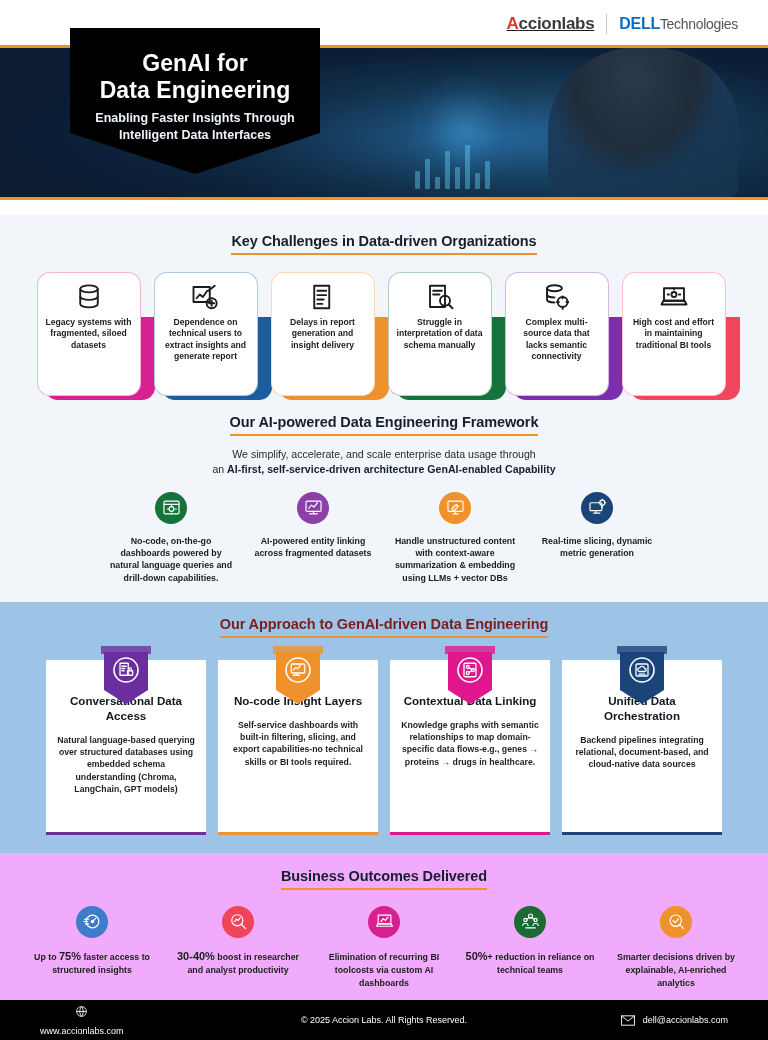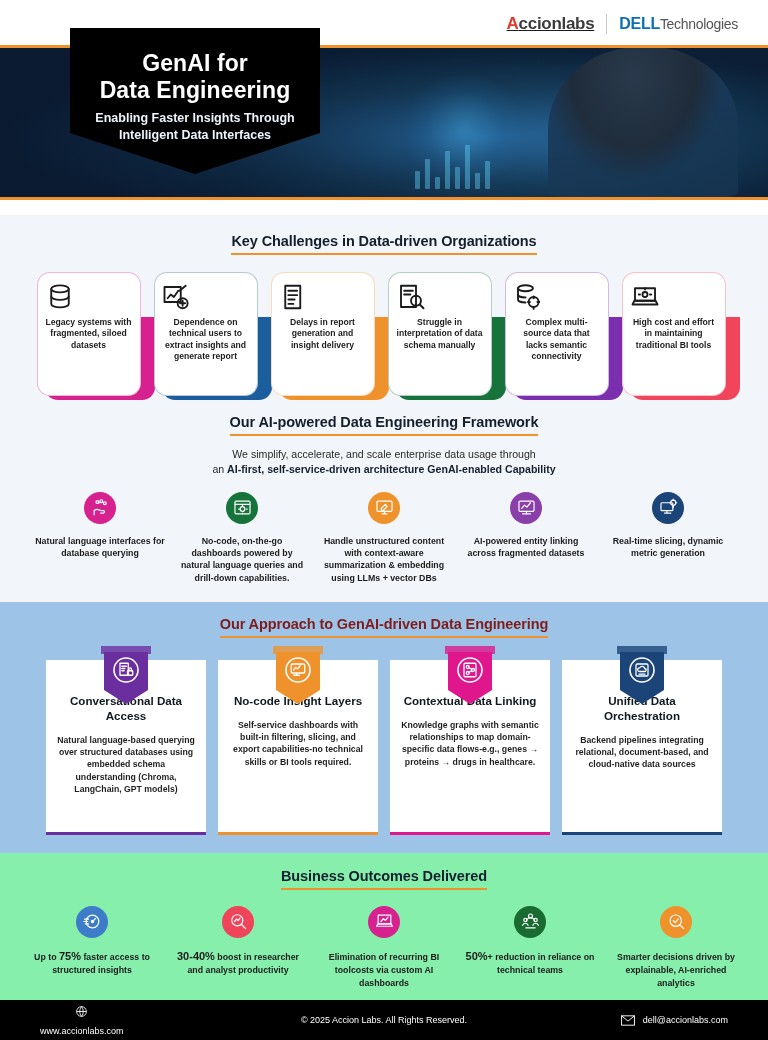--- a/index.html
+++ b/index.html
@@ -71,21 +71,21 @@
   .challenges { padding:18px 0 0; }
   .ch-row { display:flex; justify-content:center; gap:7px; margin-top:17px; }
   .ch-cell { position:relative; width:110px; height:128px; }
   .ch-back {
     position:absolute; left:8px; top:45px; width:110px; height:83px;
     border-radius:0 0 13px 13px;
   }
   .ch-card {
     position:absolute; left:0; top:0; width:104px; height:124px;
     background:#fff; border-radius:13px; border:1px solid #ddd;
-    display:flex; flex-direction:column; 
+    display:flex; flex-direction:column; align-items:center;
     padding:9px 7px 6px;
   }
   .ch-icon { width:30px; height:30px; margin-bottom:5px; }
   .ch-text { font-size:8.6px; line-height:1.32; text-align:center; color:#1c1c1c; font-weight:600; }
 
   
   .framework { padding:14px 0 12px; }
   .fw-sub { text-align:center; font-size:10.6px; line-height:1.45; margin-top:11px; color:#2a2a2a; }
   .fw-sub b { font-weight:bold; color:#14202e; }
   .fw-row { display:flex; justify-content:center; gap:10px; margin-top:14px; padding:0 28px; }
@@ -107,21 +107,21 @@
   }
   .ribbon {
     position:absolute; left:50%; transform:translateX(-50%); top:-14px;
     width:50px; height:60px; z-index:3;
   }
   .ap-title { font-size:11.6px; font-weight:bold; line-height:1.28; text-align:center; color:#101820; margin-bottom:10px; }
   .ap-desc { font-size:8.7px; line-height:1.42; text-align:center; color:#1f1f1f; font-weight:600; }
   .ap-rule { height:3px; width:100%; }
 
   
-  .outcomes { padding:15px 0 8px; background:#86efac; }
+  .outcomes { padding:15px 0 8px; background:#f0abfc; }
   .oc-row { display:flex; justify-content:center; gap:6px; margin-top:16px; padding:0 14px; }
   .oc-cell { width:140px; display:flex; flex-direction:column; align-items:center; }
   .oc-circle { width:32px; height:32px; border-radius:50%; display:flex; align-items:center; justify-content:center; margin-bottom:11px; }
   .oc-text { font-size:8.8px; line-height:1.4; text-align:center; color:#1c1c1c; font-weight:600; }
   .oc-text b { font-size:11px; font-weight:bold; }
   .tagline { text-align:center; font-size:9.4px; color:#232323; margin-top:9px; font-weight:600; }
 
   
   .footer {
     position:absolute; left:0; bottom:0; width:768px; height:40px;
@@ -262,62 +262,49 @@
   </div>
 
   <div class="framework">
     <div class="sec-title"><span class="u">Our AI-powered Data Engineering Framework</span></div>
     <div class="fw-sub">
       <span>We simplify, accelerate, and scale enterprise data usage through</span><br>
       <span>an </span><b>AI-first, self-service-driven architecture GenAI-enabled Capability</b>
     </div>
     <div class="fw-row" id="fw-row">
         <div class="fw-cell">
-          <div class="fw-circle" style="background:#D6218F">
-            <svg width="19" height="19" viewBox="0 0 24 24" fill="none" stroke="#ffffff" stroke-width="1.5" stroke-linecap="round" stroke-linejoin="round">
-              <path d="M4 16c2-2 4-2 6-1l3 1h3a1.6 1.6 0 0 1 0 3h-4"></path>
-              <path d="M4 16v5"></path>
-              <circle cx="8" cy="5" r="1.8"></circle>
-              <circle cx="13" cy="4" r="1.8"></circle>
-              <circle cx="17.5" cy="6.5" r="1.8"></circle>
-              <path d="M9.2 6.4l2.4-.9M14.4 5.2l1.7 1"></path>
-            </svg>
-          </div>
-          <div class="fw-text">Natural language interfaces for database querying</div>
-        </div>
-        <div class="fw-cell">
           <div class="fw-circle" style="background:#17733C">
             <svg width="19" height="19" viewBox="0 0 24 24" fill="none" stroke="#ffffff" stroke-width="1.5" stroke-linecap="round" stroke-linejoin="round">
               <rect x="2.5" y="4" width="19" height="16" rx="1.5"></rect>
               <path d="M2.5 8h19"></path>
               <circle cx="12" cy="14" r="3"></circle>
               <path d="M12 10v-1M12 19v1M8 14H7M17 14h1"></path>
             </svg>
           </div>
           <div class="fw-text">No-code, on-the-go dashboards powered by natural language queries and drill-down capabilities.</div>
         </div>
         <div class="fw-cell">
+          <div class="fw-circle" style="background:#8B3FA8">
+            <svg width="19" height="19" viewBox="0 0 24 24" fill="none" stroke="#ffffff" stroke-width="1.5" stroke-linecap="round" stroke-linejoin="round">
+              <rect x="2.5" y="4" width="19" height="13" rx="1.5"></rect>
+              <path d="M6 13l3.5-4 3 2.5 4.5-5.5"></path>
+              <path d="M7 20h10M12 17v3"></path>
+            </svg>
+          </div>
+          <div class="fw-text">AI-powered entity linking across fragmented datasets</div>
+        </div>
+        <div class="fw-cell">
           <div class="fw-circle" style="background:#F0922B">
             <svg width="19" height="19" viewBox="0 0 24 24" fill="none" stroke="#ffffff" stroke-width="1.5" stroke-linecap="round" stroke-linejoin="round">
               <rect x="2.5" y="4" width="19" height="13" rx="1.5"></rect>
               <path d="M9 20h6M12 17v3"></path>
               <path d="M8 13l5-5 2.5 2.5-5 5H8z"></path>
             </svg>
           </div>
           <div class="fw-text">Handle unstructured content with context-aware summarization &amp; embedding using LLMs + vector DBs</div>
-        </div>
-        <div class="fw-cell">
-          <div class="fw-circle" style="background:#8B3FA8">
-            <svg width="19" height="19" viewBox="0 0 24 24" fill="none" stroke="#ffffff" stroke-width="1.5" stroke-linecap="round" stroke-linejoin="round">
-              <rect x="2.5" y="4" width="19" height="13" rx="1.5"></rect>
-              <path d="M6 13l3.5-4 3 2.5 4.5-5.5"></path>
-              <path d="M7 20h10M12 17v3"></path>
-            </svg>
-          </div>
-          <div class="fw-text">AI-powered entity linking across fragmented datasets</div>
         </div>
         <div class="fw-cell">
           <div class="fw-circle" style="background:#1B4478">
             <svg width="19" height="19" viewBox="0 0 24 24" fill="none" stroke="#ffffff" stroke-width="1.5" stroke-linecap="round" stroke-linejoin="round">
               <rect x="2.5" y="6" width="15" height="10" rx="1.2"></rect>
               <path d="M7 19h8M10 16v3"></path>
               <circle cx="18" cy="6" r="3.2"></circle>
               <path d="M18 2.8v-1.3M18 10.5v1.3M14.8 6h-1.3M22.5 6h-1.3"></path>
             </svg>
           </div>

